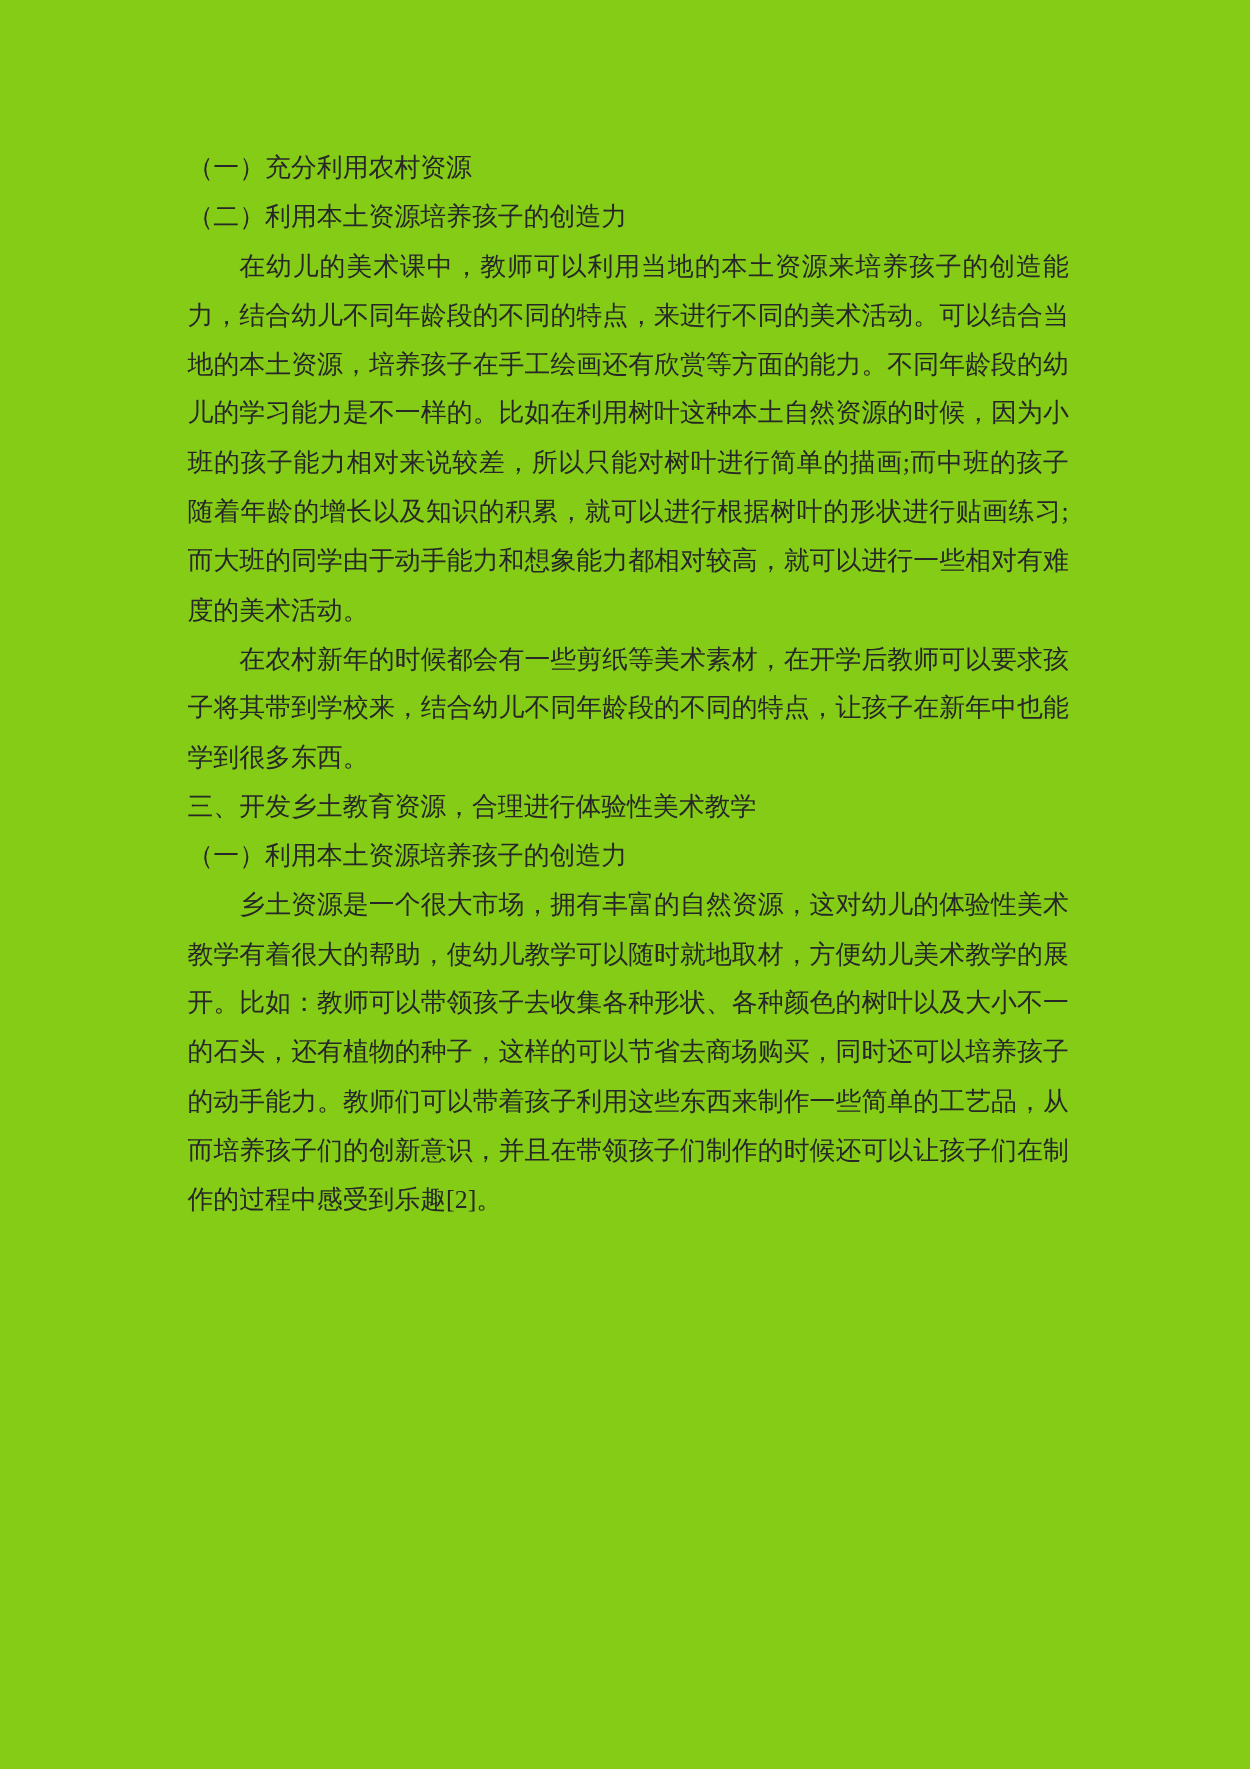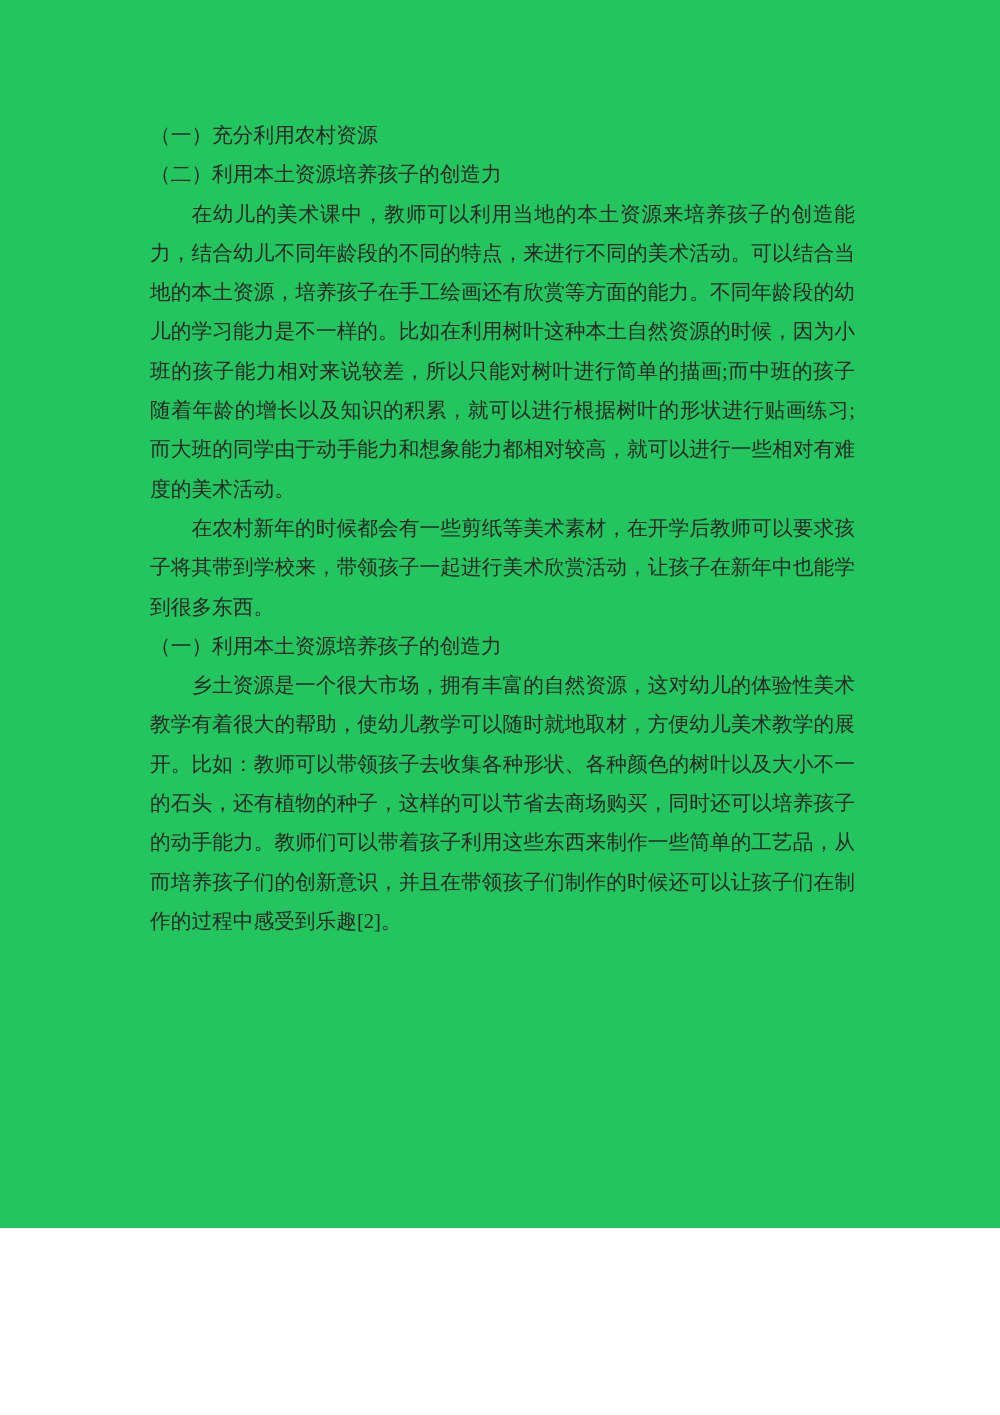--- a/index.html
+++ b/index.html
@@ -8,23 +8,23 @@
     background: #ffffff;
   }
   body {
     width: 1000px;
     height: 1415px;
     overflow: hidden;
   }
   .page {
     box-sizing: border-box;
     width: 1000px;
-    height: 1228px;
+    height: 1415px;
     padding: 116px 145px 12px 150px;
-    background: #22c55e;
+    background: #84cc16;
   }
   .block {
     margin: 0;
     padding: 0;
     font-family: "Liberation Serif", "DejaVu Serif", serif;
     font-size: 20.7px;
     line-height: 39.3px;
     color: #272727;
     text-align: justify;
     text-justify: inter-ideograph;
@@ -38,16 +38,17 @@
     text-indent: 2em;
   }
 </style>
 </head>
 <body>
 
 <div class="page">
   <p class="block heading">（一）充分利用农村资源</p>
   <p class="block heading">（二）利用本土资源培养孩子的创造力</p>
   <p class="block para">在幼儿的美术课中，教师可以利用当地的本土资源来培养孩子的创造能力，结合幼儿不同年龄段的不同的特点，来进行不同的美术活动。可以结合当地的本土资源，培养孩子在手工绘画还有欣赏等方面的能力。不同年龄段的幼儿的学习能力是不一样的。比如在利用树叶这种本土自然资源的时候，因为小班的孩子能力相对来说较差，所以只能对树叶进行简单的描画;而中班的孩子随着年龄的增长以及知识的积累，就可以进行根据树叶的形状进行贴画练习;而大班的同学由于动手能力和想象能力都相对较高，就可以进行一些相对有难度的美术活动。</p>
-  <p class="block para">在农村新年的时候都会有一些剪纸等美术素材，在开学后教师可以要求孩子将其带到学校来，带领孩子一起进行美术欣赏活动，让孩子在新年中也能学到很多东西。</p>
+  <p class="block para">在农村新年的时候都会有一些剪纸等美术素材，在开学后教师可以要求孩子将其带到学校来，结合幼儿不同年龄段的不同的特点，让孩子在新年中也能学到很多东西。</p>
+  <p class="block heading">三、开发乡土教育资源，合理进行体验性美术教学</p>
   <p class="block heading">（一）利用本土资源培养孩子的创造力</p>
   <p class="block para">乡土资源是一个很大市场，拥有丰富的自然资源，这对幼儿的体验性美术教学有着很大的帮助，使幼儿教学可以随时就地取材，方便幼儿美术教学的展开。比如：教师可以带领孩子去收集各种形状、各种颜色的树叶以及大小不一的石头，还有植物的种子，这样的可以节省去商场购买，同时还可以培养孩子的动手能力。教师们可以带着孩子利用这些东西来制作一些简单的工艺品，从而培养孩子们的创新意识，并且在带领孩子们制作的时候还可以让孩子们在制作的过程中感受到乐趣[2]。</p>
 </div>
 
 </body></html>

